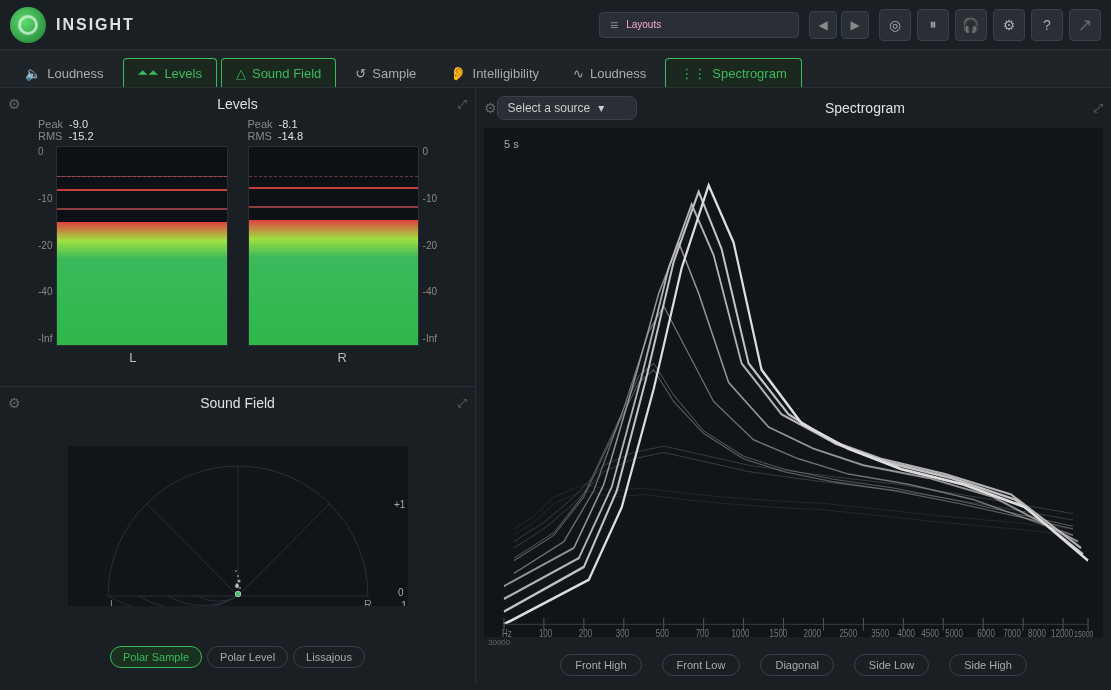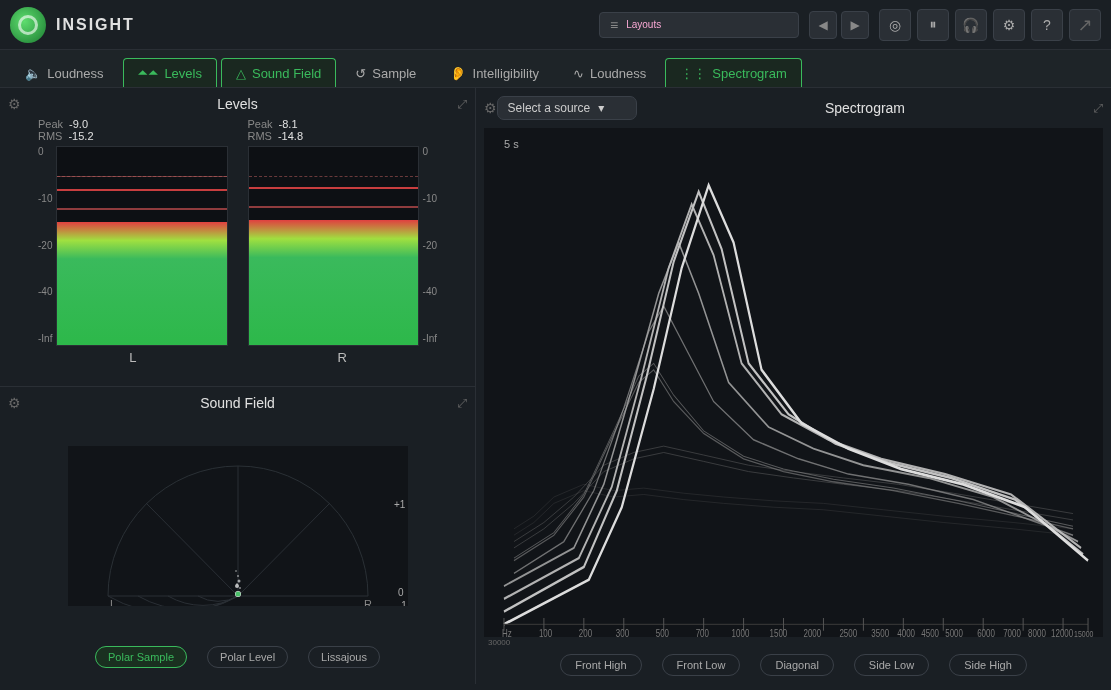--- a/index.html
+++ b/index.html
@@ -264,21 +264,21 @@
     .polar-display {
       flex: 1;
       width: 100%;
       display: flex;
       align-items: center;
       justify-content: center;
       position: relative;
     }
     .soundfield-tabs {
       display: flex;
-      gap: 20px;
+      gap: 5px;
       margin-top: 6px;
     }
     .sf-tab {
       padding: 4px 12px;
       border-radius: 12px;
       font-size: 11px;
       cursor: pointer;
       color: #aaa;
       border: 1px solid #3a4048;
       background: transparent;

